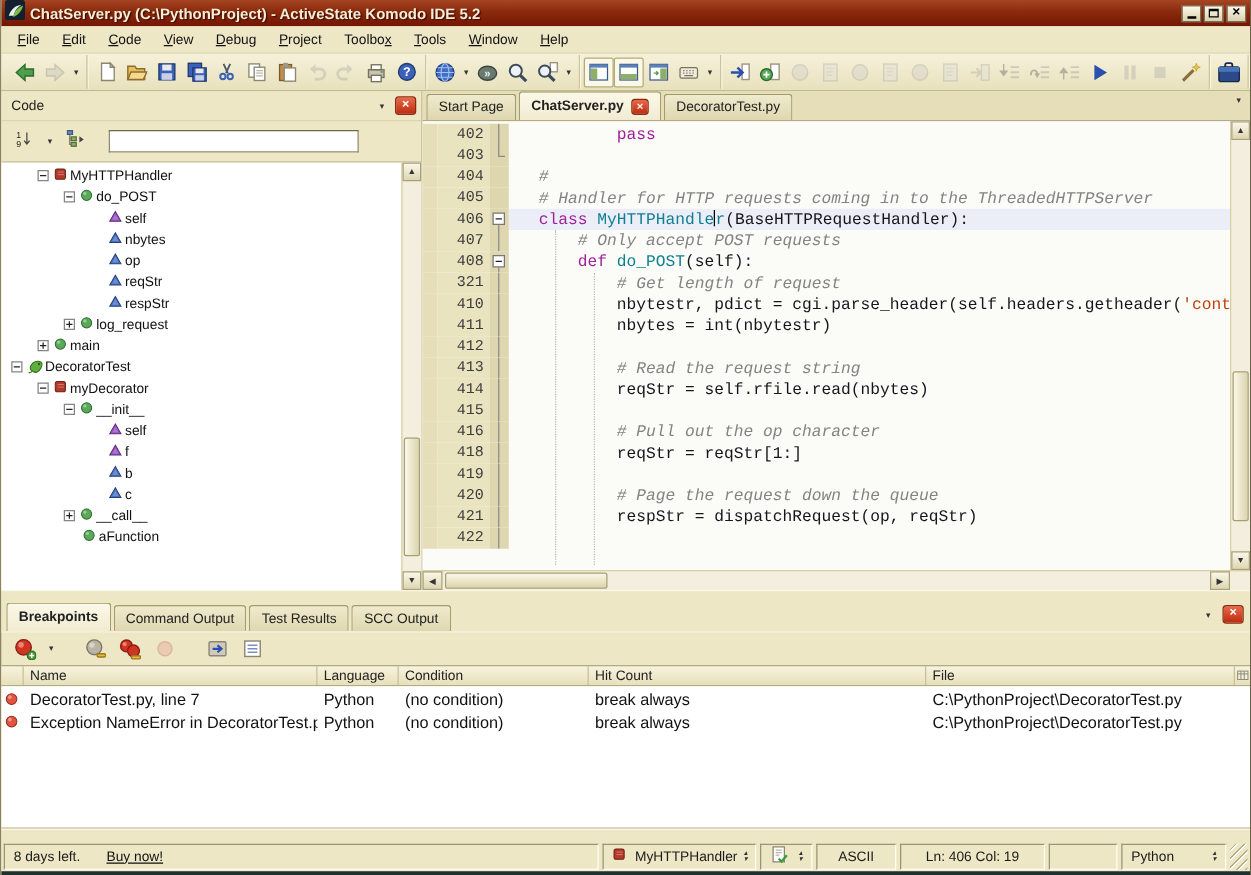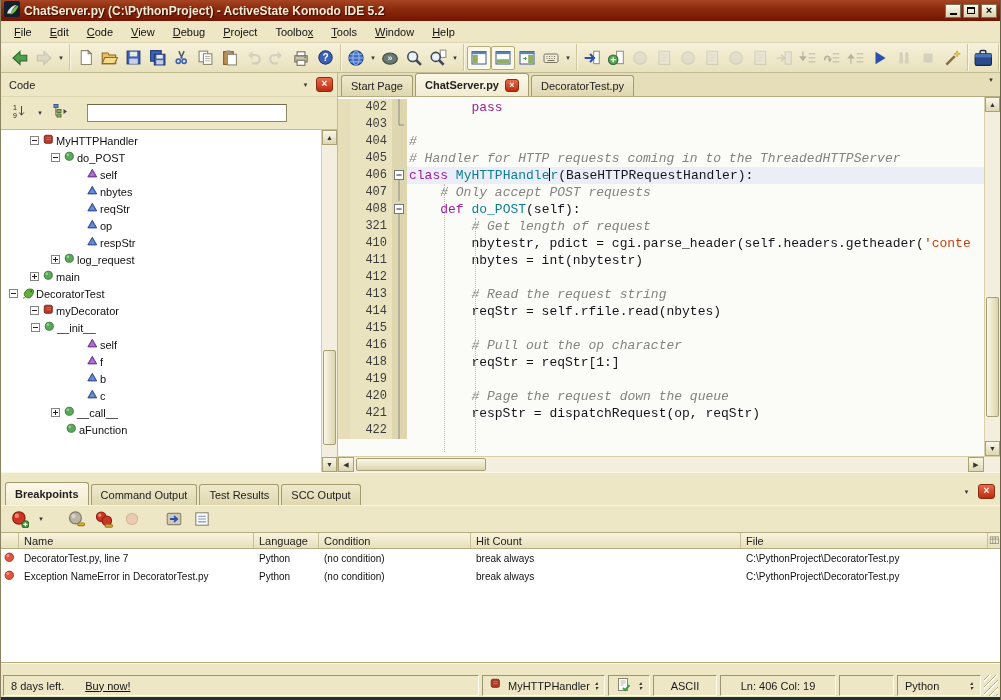--- a/index.html
+++ b/index.html
@@ -55,37 +55,37 @@
 .tab{height:21px;display:flex;align-items:center;padding:0 9px;font-size:11px;border:1px solid #a49c6e;border-bottom:none;border-radius:3px 3px 0 0;background:linear-gradient(#f0eacd,#ded7b0);margin-right:2px;color:#222}
 .tab.active{background:linear-gradient(#fcf8e8,#f1ebd1);font-weight:bold;height:23px}
 .tabx{width:14px;height:13px;margin-left:6px;font-size:9px;line-height:11px}
 .tab-dd{position:absolute;right:4px;bottom:4px}
 .editor-body{flex:1;display:flex;min-height:0}
 .code-area{flex:1;display:flex;flex-direction:column;background:#fbfbf7;overflow:hidden;position:relative;padding-top:2px}
 .cl{height:17px;flex:none;display:flex;font-family:"Liberation Mono",monospace;font-size:13px;line-height:17px}
 .bpm{width:12px;flex:none;background:#e5deb8}
 .lnum{width:42px;flex:none;text-align:right;padding-right:5px;background:#eae3c0;color:#3c3c3c;font-size:12px}
 .fold{width:15px;flex:none;background:#ddd6ae;position:relative}
-.ct{flex:1;white-space:pre;overflow:hidden;padding-left:2px;color:#15151d;min-width:0}
+.ct{flex:1;white-space:pre;overflow:hidden;padding-left:24px;color:#15151d;min-width:0}
 .cl.current .ct{background:#eceef7}
 .t-k{color:#a0209a}.t-n{color:#0c7f92}.t-c{color:#838383;font-style:italic}.t-s{color:#c2410c}
 .caret{display:inline-block;width:1px;height:13px;background:#000;vertical-align:-2px}
 .guide{position:absolute;border-left:1px dotted #bcbcb4;width:0}
 
 .hsplitter{height:8px;flex:none;background:#eee7c6;border-top:1px solid #fbf7e6}
 .btabbar{height:25px;flex:none;display:flex;align-items:flex-end;padding:2px 4px 0;background:#eee7c6;position:relative}
 .bcontrols{position:absolute;right:5px;top:4px;display:flex;align-items:center;gap:4px}
 .bp-toolbar{height:27px;flex:none;display:flex;align-items:center;gap:4px;padding:0 7px;border-top:1px solid #f8f4e0}
 .vsep{width:10px;height:1px}
 .bpbtn{width:24px;height:22px;display:flex;align-items:center;justify-content:center}
 .bpbtn.disabled{opacity:.45}
 .thead{height:17px;flex:none;display:flex;background:linear-gradient(#f8f3de,#e7e0bb);border-top:1px solid #b3ab82;border-bottom:1px solid #b3ab82;font-size:11px;color:#222}
 .th{border-right:1px solid #c6bf97;display:flex;align-items:center;padding:0 5px;white-space:nowrap;overflow:hidden;flex:none}
 .tbody{height:114px;flex:none;background:#fff;overflow:hidden;border-bottom:1px solid #b3ab82}
-.trrow{height:18px;display:flex;align-items:center;font-size:10px;color:#111}
+.trrow{height:18px;display:flex;align-items:flex-end;font-size:13px;color:#111}
 .td{padding:0 5px;white-space:nowrap;overflow:hidden;flex:none}
 .td.c{display:flex;justify-content:center;padding:0}
 
 .status-gap{height:11px;flex:none;background:#eee7c6;border-top:1px solid #fbf7e6}
 .statusbar{height:23px;flex:none;display:flex;align-items:stretch;padding:1px 2px;gap:3px;background:#eee7c6}
 .seg{border:1px solid;border-color:#9a9472 #fffef2 #fffef2 #9a9472;display:flex;align-items:center;padding:0 7px;font-size:11px;color:#1a1a1a;gap:5px;white-space:nowrap;overflow:hidden}
 .link{text-decoration:underline;color:#111;margin-left:16px}
 .spin{display:flex;flex-direction:column;font-size:6px;line-height:5px;color:#333;margin-left:auto}
 .grip{width:14px;background:repeating-linear-gradient(135deg,#eee7c6 0 3px,#b5ad84 3px 4px,#fff 4px 5px)}
 .winfoot{height:3px;flex:none;background:#203030}
@@ -528,31 +528,31 @@
               <span>nbytes</span>
             </div>
             <div class="trow" style="padding-left: 71px;">
               <span class="ph"></span>
               <span style="display: flex;">
                 <svg width="13" height="13" viewBox="0 0 16 16">
                   <path d="M6.5 1.5 12 11H1z" fill="#4a72c4" stroke="#24407c"></path>
                   <path d="M6.5 4.2 9.6 9.7H3.4z" fill="#84a0d8" opacity=".6"></path>
                 </svg>
               </span>
-              <span>reqStr</span>
+              <span>op</span>
             </div>
             <div class="trow" style="padding-left: 71px;">
               <span class="ph"></span>
               <span style="display: flex;">
                 <svg width="13" height="13" viewBox="0 0 16 16">
                   <path d="M6.5 1.5 12 11H1z" fill="#4a72c4" stroke="#24407c"></path>
                   <path d="M6.5 4.2 9.6 9.7H3.4z" fill="#84a0d8" opacity=".6"></path>
                 </svg>
               </span>
-              <span>op</span>
+              <span>reqStr</span>
             </div>
             <div class="trow" style="padding-left: 71px;">
               <span class="ph"></span>
               <span style="display: flex;">
                 <svg width="13" height="13" viewBox="0 0 16 16">
                   <path d="M6.5 1.5 12 11H1z" fill="#4a72c4" stroke="#24407c"></path>
                   <path d="M6.5 4.2 9.6 9.7H3.4z" fill="#84a0d8" opacity=".6"></path>
                 </svg>
               </span>
               <span>respStr</span>
@@ -591,21 +591,21 @@
             <div class="trow" style="padding-left: 29px;">
               <span class="expander"></span>
               <span style="display: flex;">
                 <svg width="13" height="13" viewBox="0 0 16 16">
                   <rect x="1.5" y="1.5" width="10" height="10" rx="2" fill="#b33a2b" stroke="#6e1f14"></rect>
                   <path d="M4 4.5h6M4 7h6" stroke="#d98a7e" stroke-width=".8"></path>
                 </svg>
               </span>
               <span>myDecorator</span>
             </div>
-            <div class="trow" style="padding-left: 30px; text-align: right;">
+            <div class="trow" style="padding-left: 50px; text-align: right;">
               <span class="expander"></span>
               <span style="display: flex;">
                 <svg width="13" height="13" viewBox="0 0 16 16">
                   <circle cx="6.5" cy="6.5" r="5" fill="#5aa85a" stroke="#2f6b2f"></circle>
                   <circle cx="4.8" cy="4.6" r="1.6" fill="#9ed49a" opacity=".9"></circle>
                 </svg>
               </span>
               <span>__init__</span>
             </div>
             <div class="trow" style="padding-left: 71px;">

